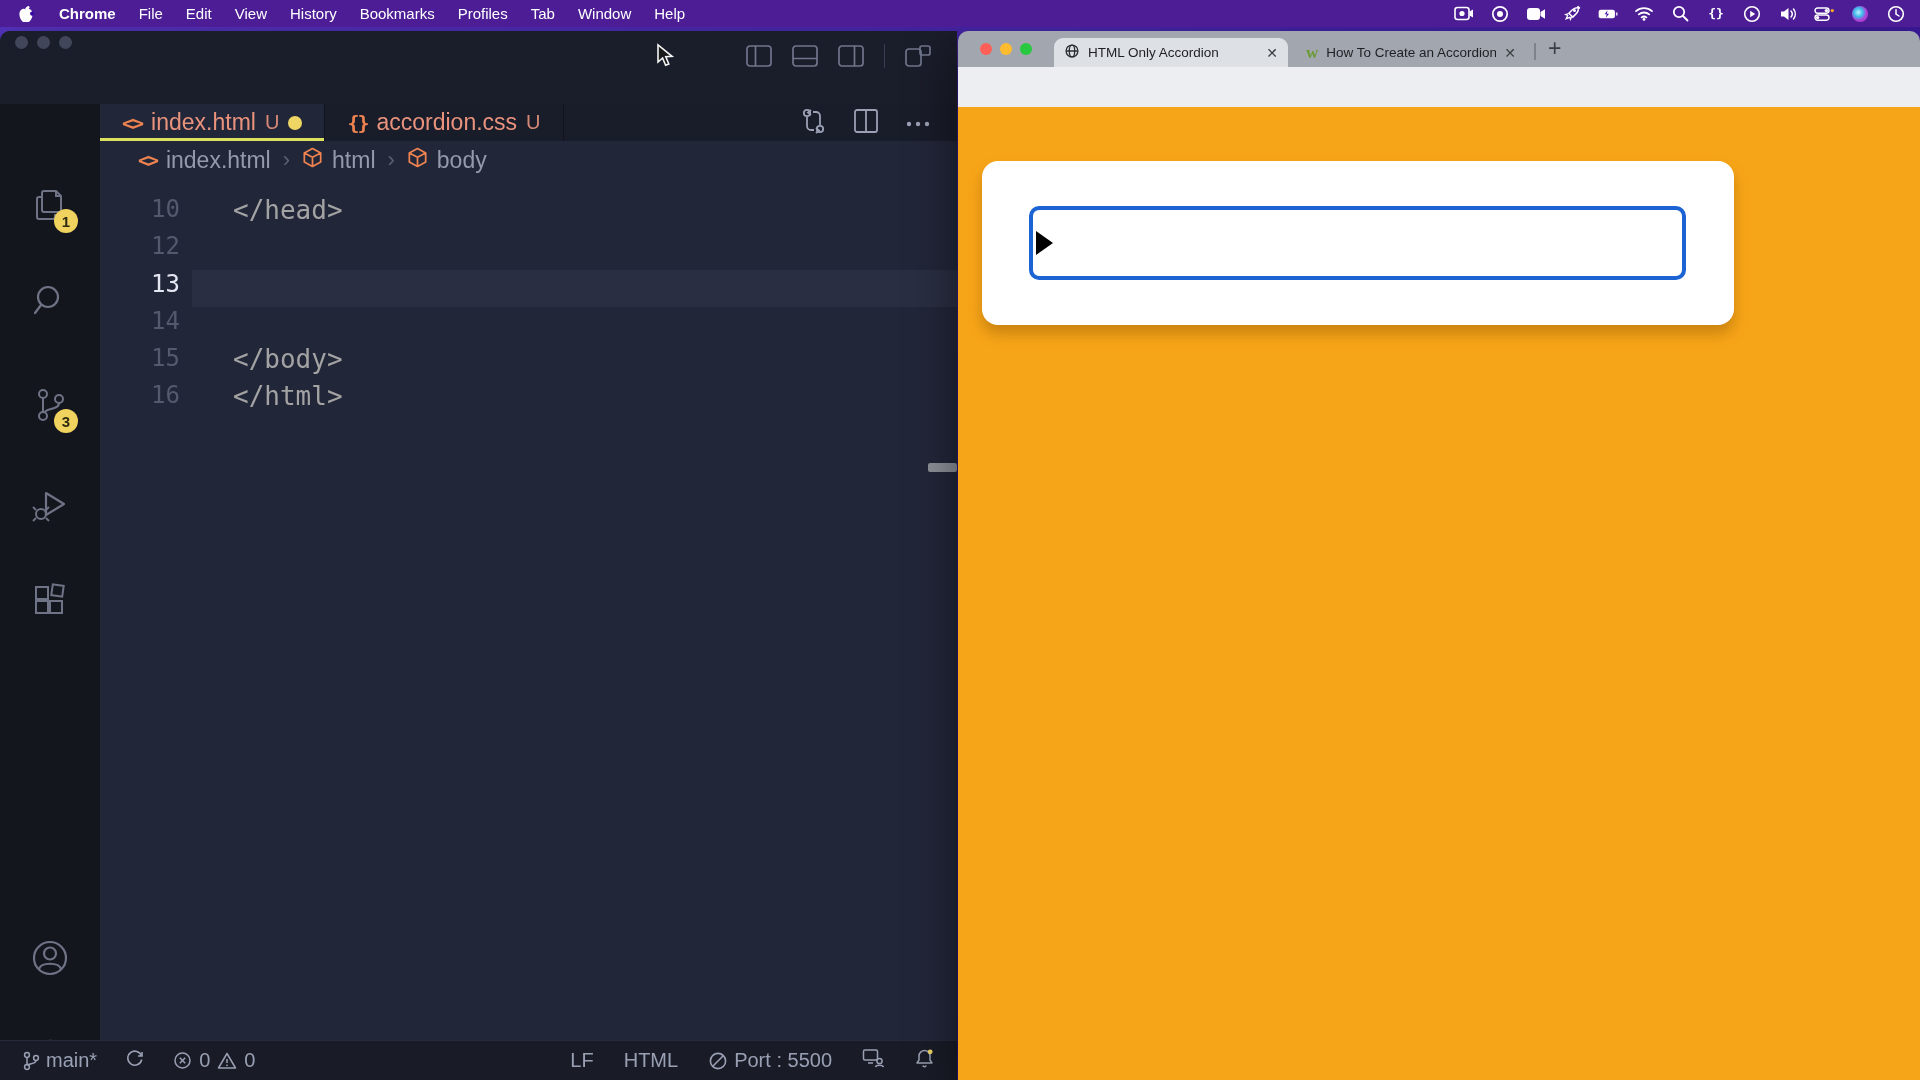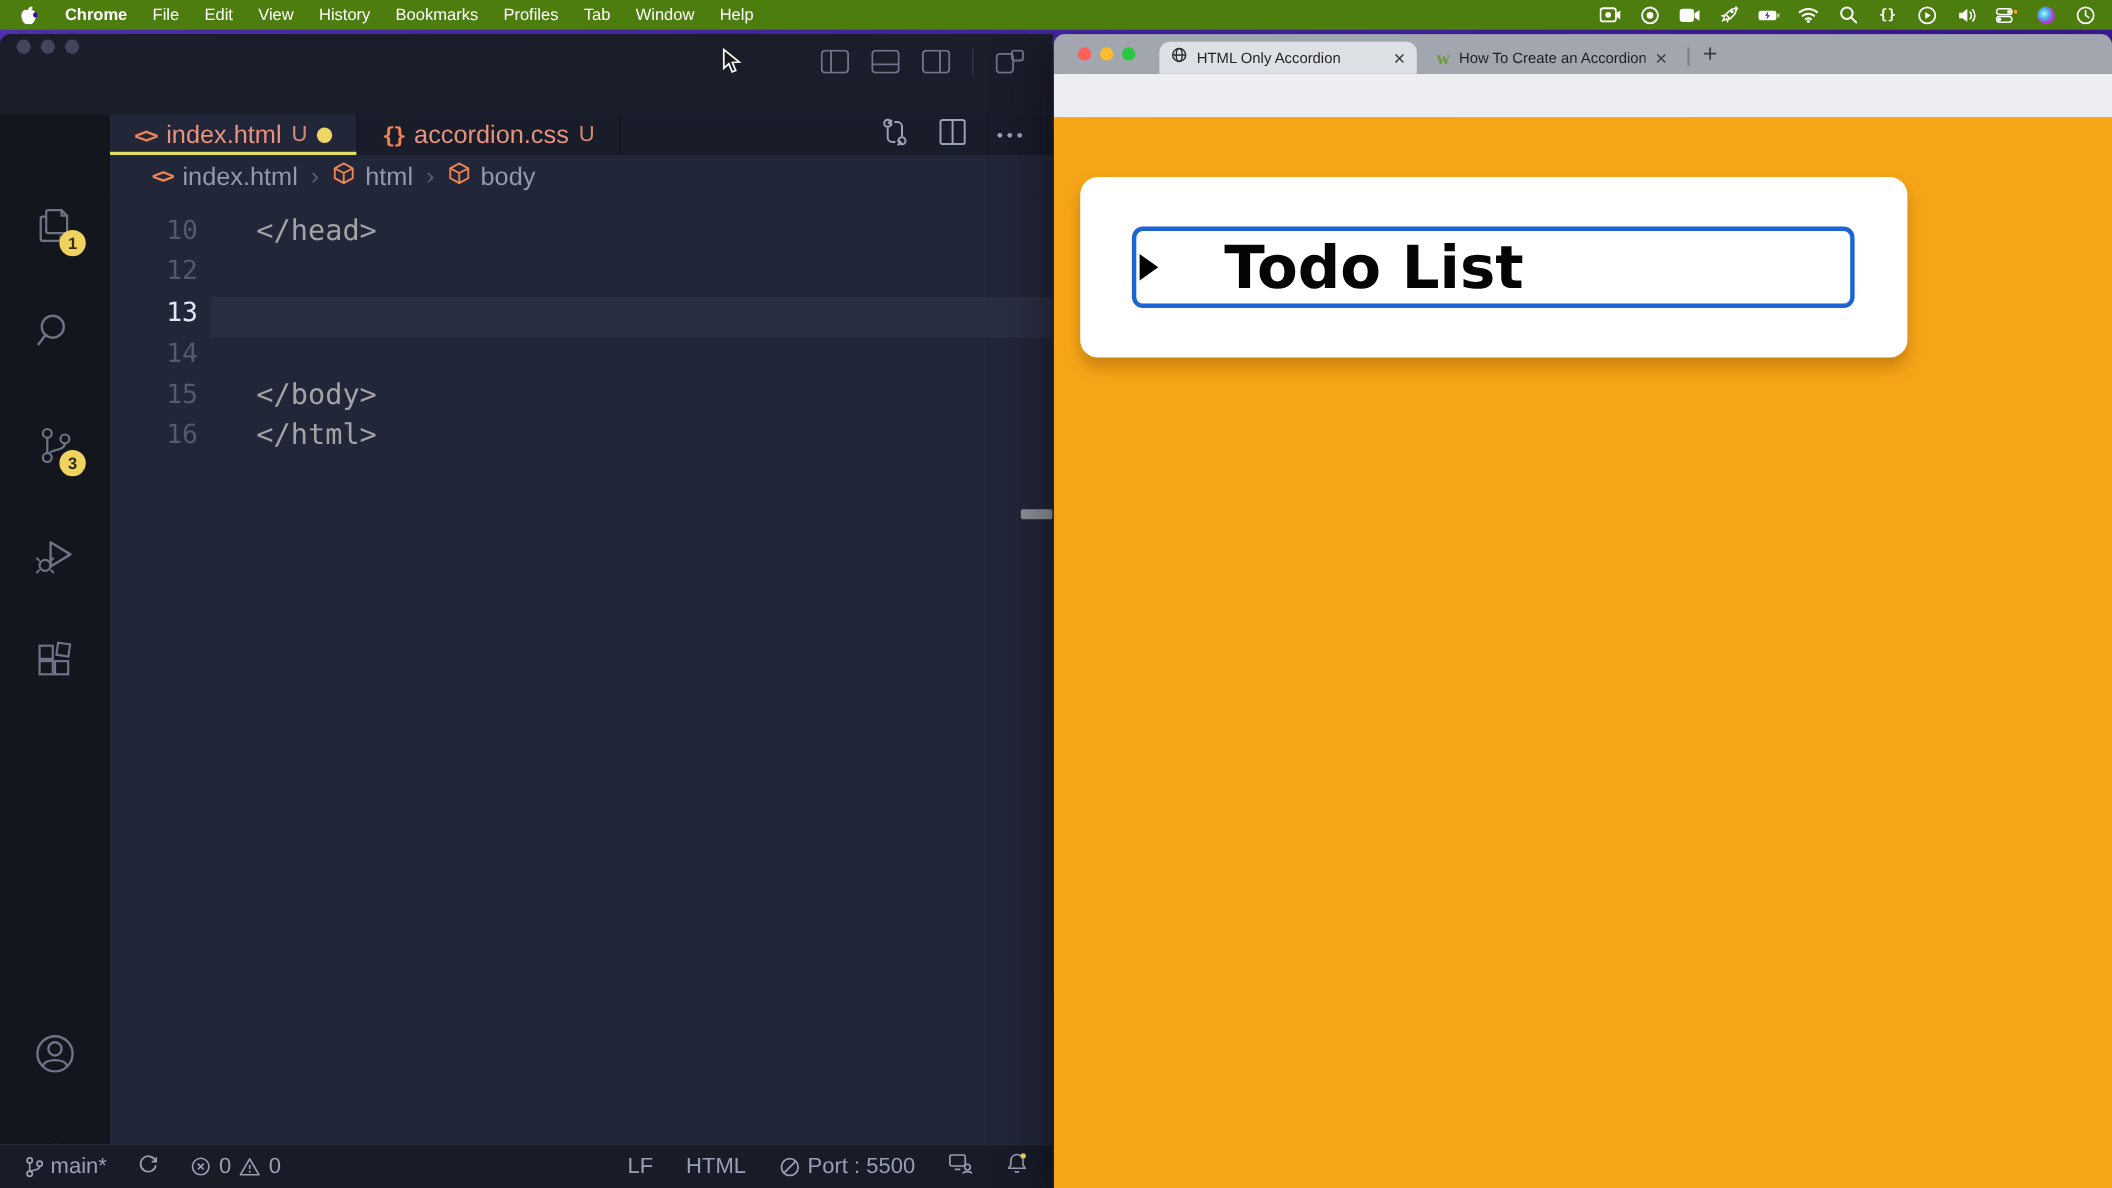--- a/index.html
+++ b/index.html
@@ -1,20 +1,20 @@
 <!DOCTYPE html>
 <html><head>
 <meta charset="utf-8">
 <style>
   *{margin:0;padding:0;box-sizing:border-box}
   html,body{width:1920px;height:1080px;overflow:hidden}
   body{font-family:"Liberation Sans",sans-serif;background:linear-gradient(135deg,#5634c0,#2d0b86);position:relative}
 
   
-  .menubar{position:absolute;left:0;top:0;width:1920px;height:27px;background:#4d7c0f;display:flex;align-items:center;color:#fff;padding-left:16px;z-index:50}
+  .menubar{position:absolute;left:0;top:0;width:1920px;height:27px;background:#4c1d95;display:flex;align-items:center;color:#fff;padding-left:16px;z-index:50}
   .mb-left{display:flex;align-items:center;gap:23px;font-size:15px}
   .mb-left .mi{cursor:default;white-space:nowrap}
   .mb-left .bold{font-weight:700}
   .mb-right{margin-left:auto;display:flex;align-items:center;gap:16px;padding-right:14px}
   .mb-right svg{display:block}
   .sficon{width:20px;height:20px;display:flex;align-items:center;justify-content:center}
   .braces-glyph{font-size:13px;font-weight:700;color:#fff;font-family:"DejaVu Sans Mono",monospace}
 
   
   .vscode{position:absolute;left:0;top:31px;width:957px;height:1049px;background:#222639;border-top-left-radius:10px;box-shadow:0 18px 50px rgba(0,0,0,.5);overflow:hidden;z-index:10}
@@ -521,21 +521,20 @@
         </svg>
     </span>
     <span class="cr-avatar"></span>
     <span class="cr-update">Update</span>
   </div>
 
   <div class="cr-content">
     <div class="cr-card">
       <div class="cr-details">
         <span class="tri"></span>
-        <span class="cr-summary">Todo List</span>
       </div>
     </div>
   </div>
 </div>
 
 <svg class="cursor" width="22" height="26" viewBox="0 0 22 26">
   <path d="M3 2l0 17 4.6-4 3 7.3 3.2-1.3-3-7.2 6.3-.4z" fill="#1a1a1a" stroke="#f5f5f5" stroke-width="1.6"></path>
 </svg>
 
 </body></html>

